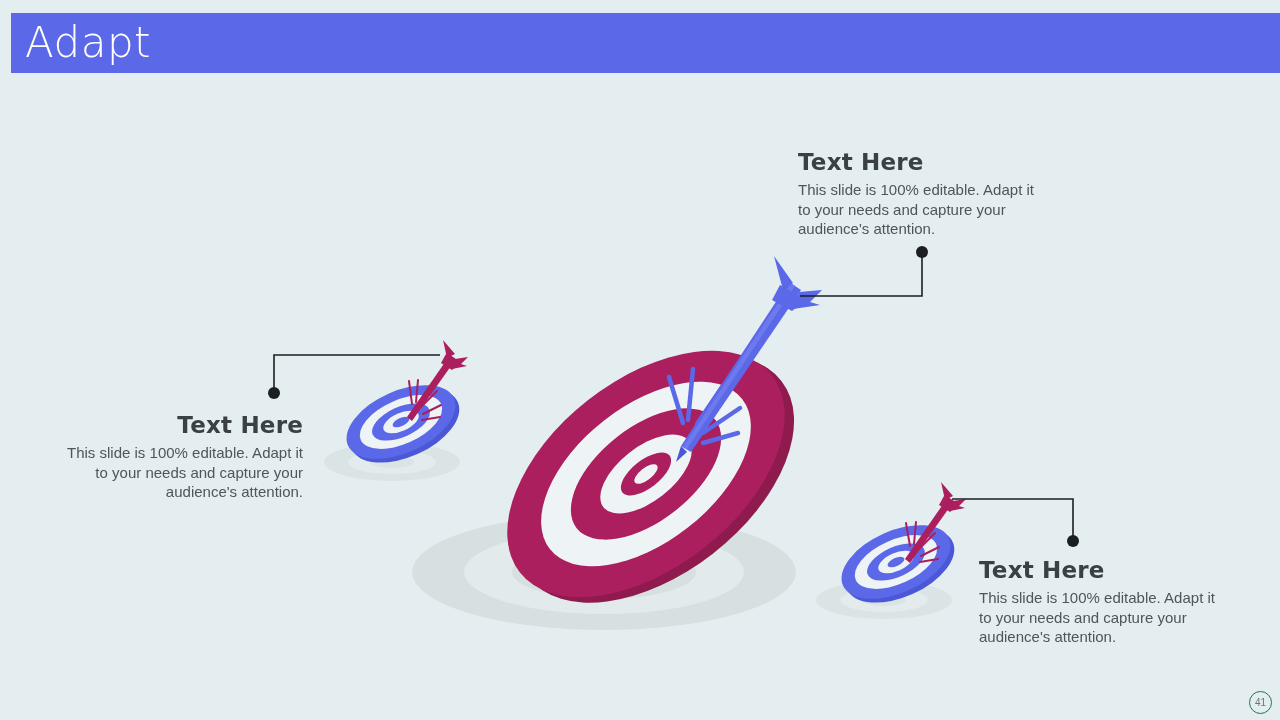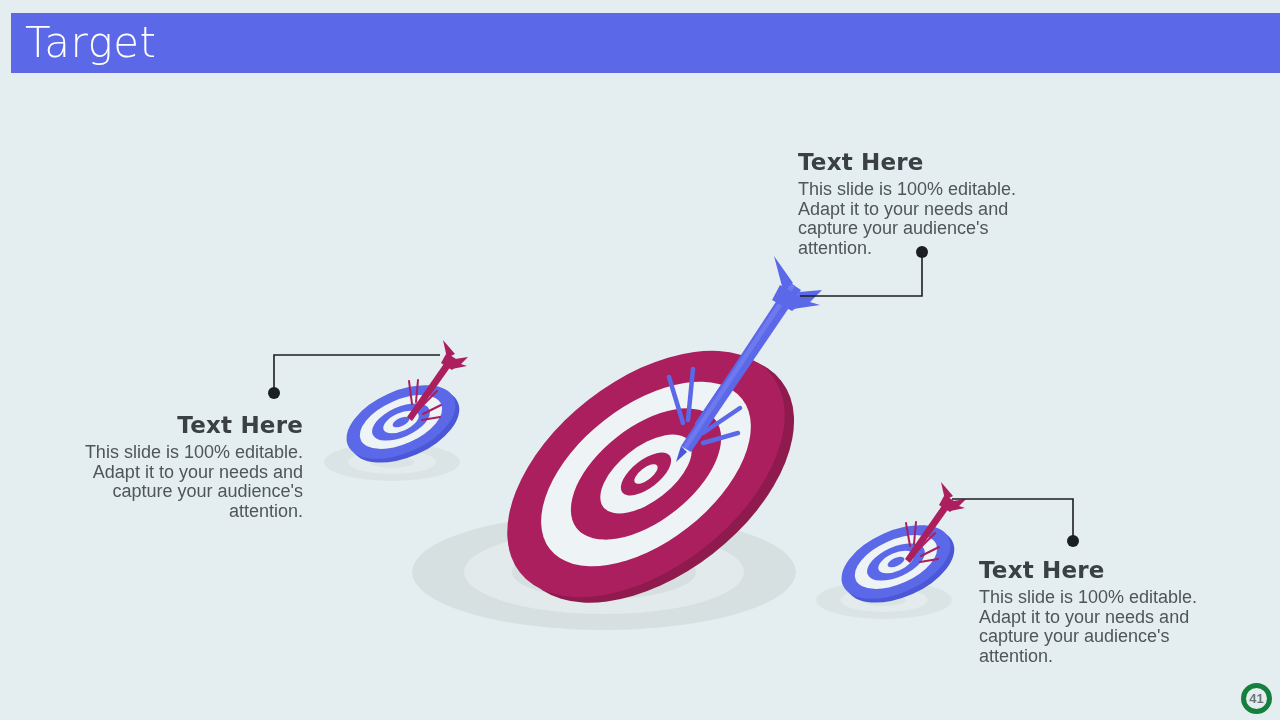--- a/index.html
+++ b/index.html
@@ -56,21 +56,21 @@
   }
   .txt-head {
     font-size: 23px;
     font-weight: bold;
     color: #3b4044;
     margin: 0 0 5px 0;
     font-family: "DejaVu Sans", sans-serif;
     letter-spacing: 0.2px;
   }
   .txt-body {
-    font-size: 18px;
+    font-size: 15px;
     line-height: 19.5px;
     color: #4f5559;
     margin: 0;
     font-family: "Liberation Sans", sans-serif;
   }
 
   #block-top-right {
     left: 798px;
     top: 149px;
     width: 248px;
@@ -89,38 +89,37 @@
     text-align: left;
   }
 
   
   #page-badge {
     position: absolute;
     right: 8px;
     bottom: 6px;
     width: 21px;
     height: 21px;
-    border: 5px solid #15803d;
+    border: 1px solid #15803d;
     border-radius: 50%;
     color: #6d7478;
-    font-size: 13px;
+    font-size: 10px;
     display: flex;
     align-items: center;
     justify-content: center;
     font-family: "Liberation Sans", sans-serif;
-    font-weight: bold;
   }
 </style>
 </head>
 <body>
 
 <div id="slide">
 
   <div id="title-bar">
-    <div id="title-text">Target</div>
+    <div id="title-text">Adapt</div>
   </div>
 
   <svg id="art" viewBox="0 0 1280 720">
 
     <g>
       <ellipse cx="604" cy="572" rx="192" ry="58" fill="#d7e0e1"></ellipse>
       <ellipse cx="604" cy="572" rx="140" ry="42" fill="#e2eaeb"></ellipse>
       <ellipse cx="604" cy="572" rx="92" ry="27" fill="#d7e0e1"></ellipse>
       <ellipse cx="604" cy="572" rx="46" ry="14" fill="#e2eaeb"></ellipse>
     </g>

